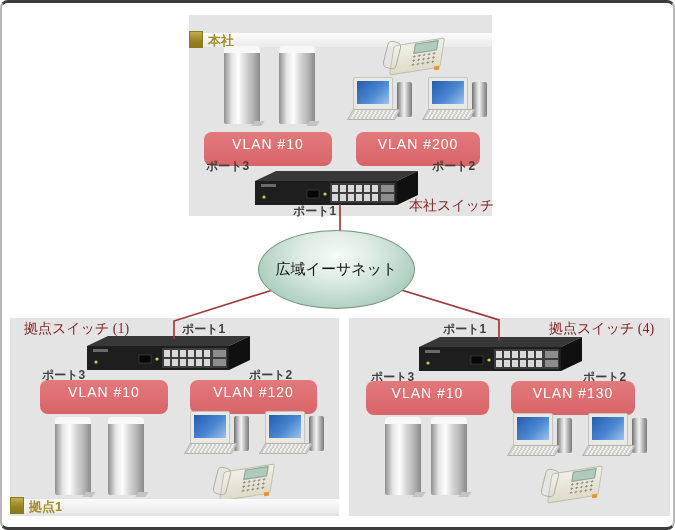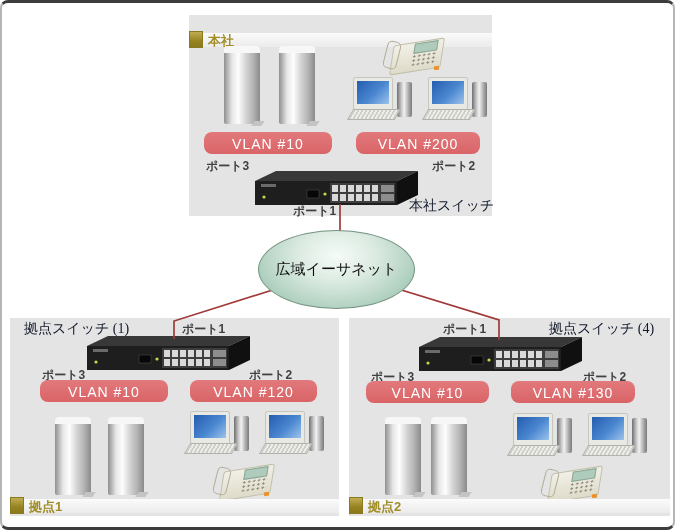--- a/index.html
+++ b/index.html
@@ -9,25 +9,25 @@
   .section{position:absolute;background:#e4e4e4;z-index:1;}
   
   .site-label{position:absolute;left:0;right:0;height:18px;}
   .site-label.top{top:16px;} .site-label.bottom{bottom:1px;}
   .site-label .strip{position:absolute;left:6px;right:0;top:2px;height:14px;
       background:linear-gradient(180deg,#fbfbfb,#ebebeb);}
   .site-label .sq{position:absolute;left:0;top:0;width:14px;height:17px;
       background:linear-gradient(180deg,#c2ac52 0%,#96831f 60%,#8a7a1e 100%);border:1px solid #8a7a1e;box-sizing:border-box;}
   .site-label .site-title{position:absolute;left:19px;top:1px;font-size:13px;font-weight:bold;color:#a08d28;white-space:nowrap;}
   
-  .vlan-badge{position:absolute;height:22px;border-radius:8px;background:linear-gradient(180deg,#e2797c,#d96467);
+  .vlan-badge{position:absolute;height:34px;border-radius:8px;background:linear-gradient(180deg,#e2797c,#d96467);
       color:#fff;font-size:14px;text-align:center;line-height:25px;letter-spacing:1px;}
   
   .port-label{position:absolute;font-size:12px;font-weight:bold;color:#404040;white-space:nowrap;}
-  .switch-caption{position:absolute;font-size:14px;color:#0f172a;font-family:"Liberation Serif",serif;white-space:nowrap;}
+  .switch-caption{position:absolute;font-size:14px;color:#7f1d1d;font-family:"Liberation Serif",serif;white-space:nowrap;}
   
   .tower{position:absolute;width:36px;height:78px;border-radius:4px 4px 2px 2px;
       background:linear-gradient(180deg,#f7f7f7 0,#f7f7f7 7px,transparent 7px),
                  linear-gradient(90deg,#8f8f8f 0%,#e6e6e6 22%,#fdfdfd 40%,#d2d2d2 62%,#b5b5b5 80%,#8a8a8a 100%);}
   .tower::after{content:"";position:absolute;right:-3px;bottom:-2px;width:10px;height:5px;background:#c4c4c4;transform:skewX(-35deg);}
   
   .pc{position:absolute;width:62px;height:44px;}
   .pc .pc-case{position:absolute;right:0;top:5px;width:15px;height:35px;border-radius:2px;
       background:linear-gradient(90deg,#6f6f6f 0%,#c9c9c9 30%,#f2f2f2 48%,#a9a9a9 78%,#7a7a7a 100%);}
   .pc .monitor{position:absolute;left:3px;top:0;width:40px;height:33px;background:#e9e9e4;border:1px solid #c6c6c0;
@@ -248,25 +248,20 @@
         <div class="mon-base"></div>
         <div class="keyboard"></div>
     </div>
     <div class="phone" style="left:192px;top:146px;">
       <div class="ph-body"></div>
         <div class="ph-handset"></div>
         <div class="ph-lcd"></div>
         <div class="ph-keys"></div>
         <div class="ph-orange"></div>
     </div>
-    <div class="site-label bottom">
-      <div class="strip"></div>
-      <div class="sq"></div>
-      <div class="site-title">拠点2</div>
-    </div>
   </div>
 
   <svg class="lines-layer" width="675" height="530" viewBox="0 0 675 530">
     <polyline points="338,201 338,267" fill="none" stroke="#a03a3a" stroke-width="1.7"></polyline>
     <polyline points="334,267 172,318 172,336" fill="none" stroke="#a03a3a" stroke-width="1.7"></polyline>
     <polyline points="334,267 497,317 497,337" fill="none" stroke="#a03a3a" stroke-width="1.7"></polyline>
   </svg>
 
   <div class="cloud">
     <div class="cloud-label">広域イーサネット</div>

